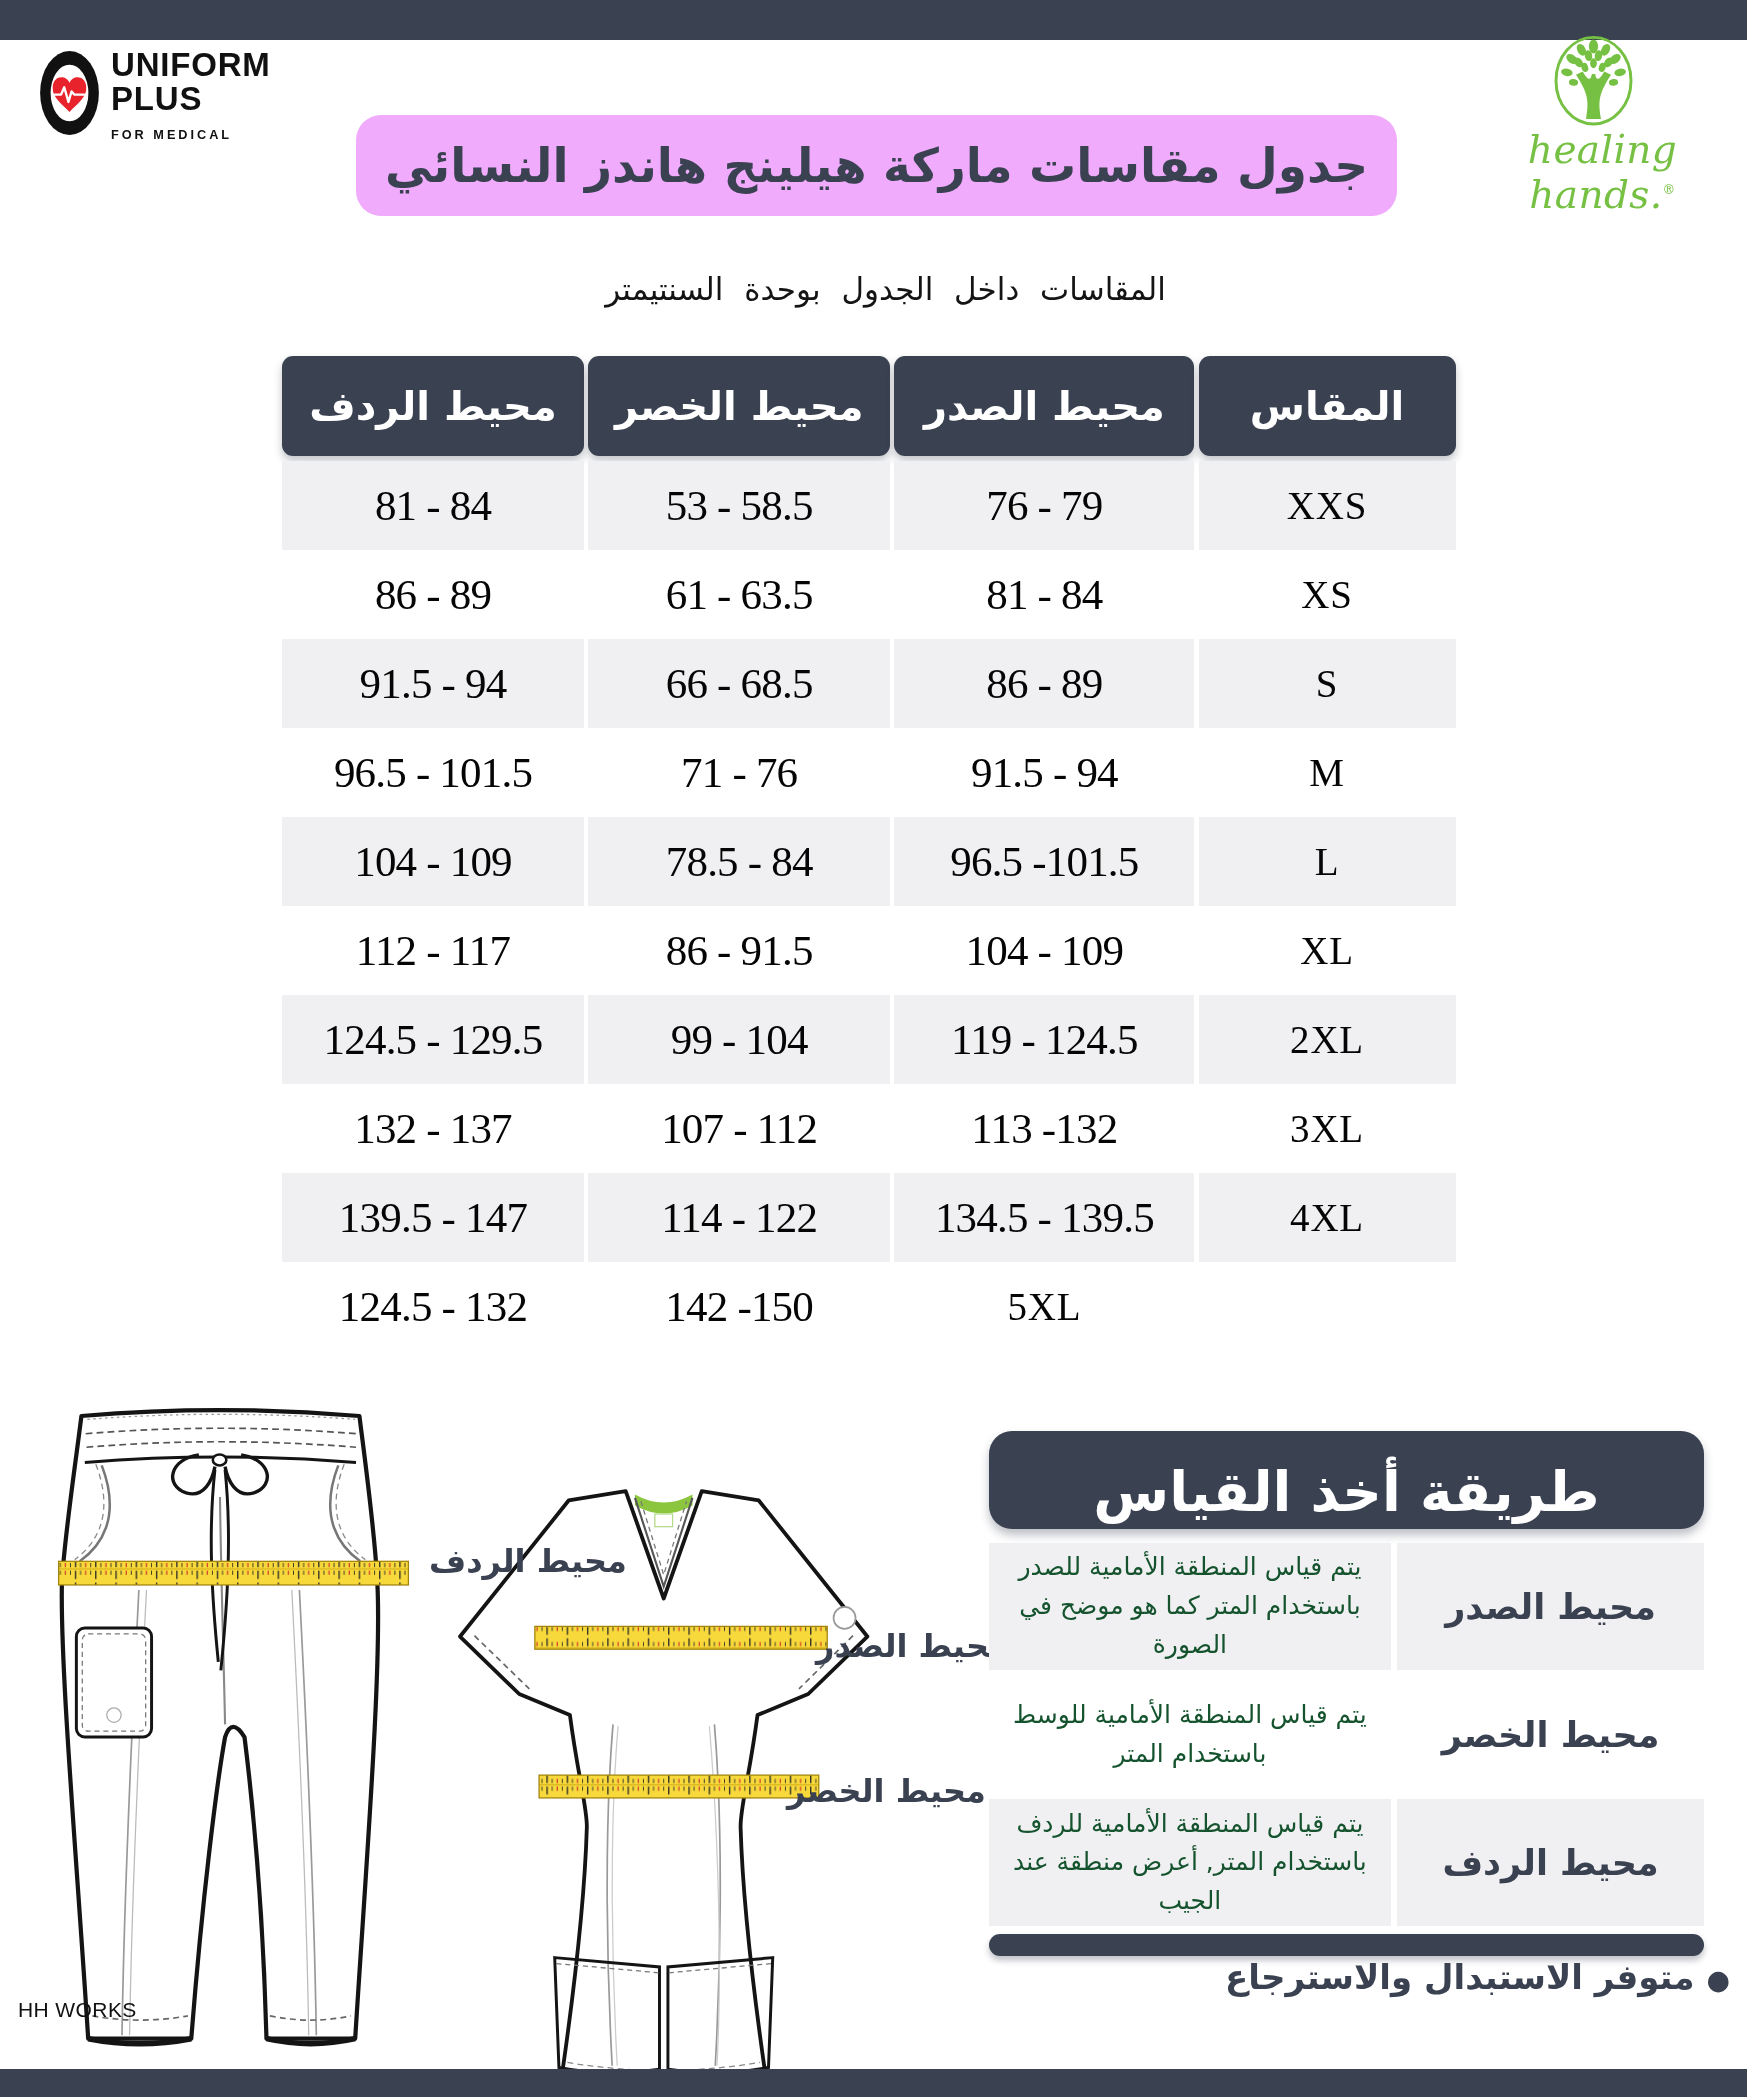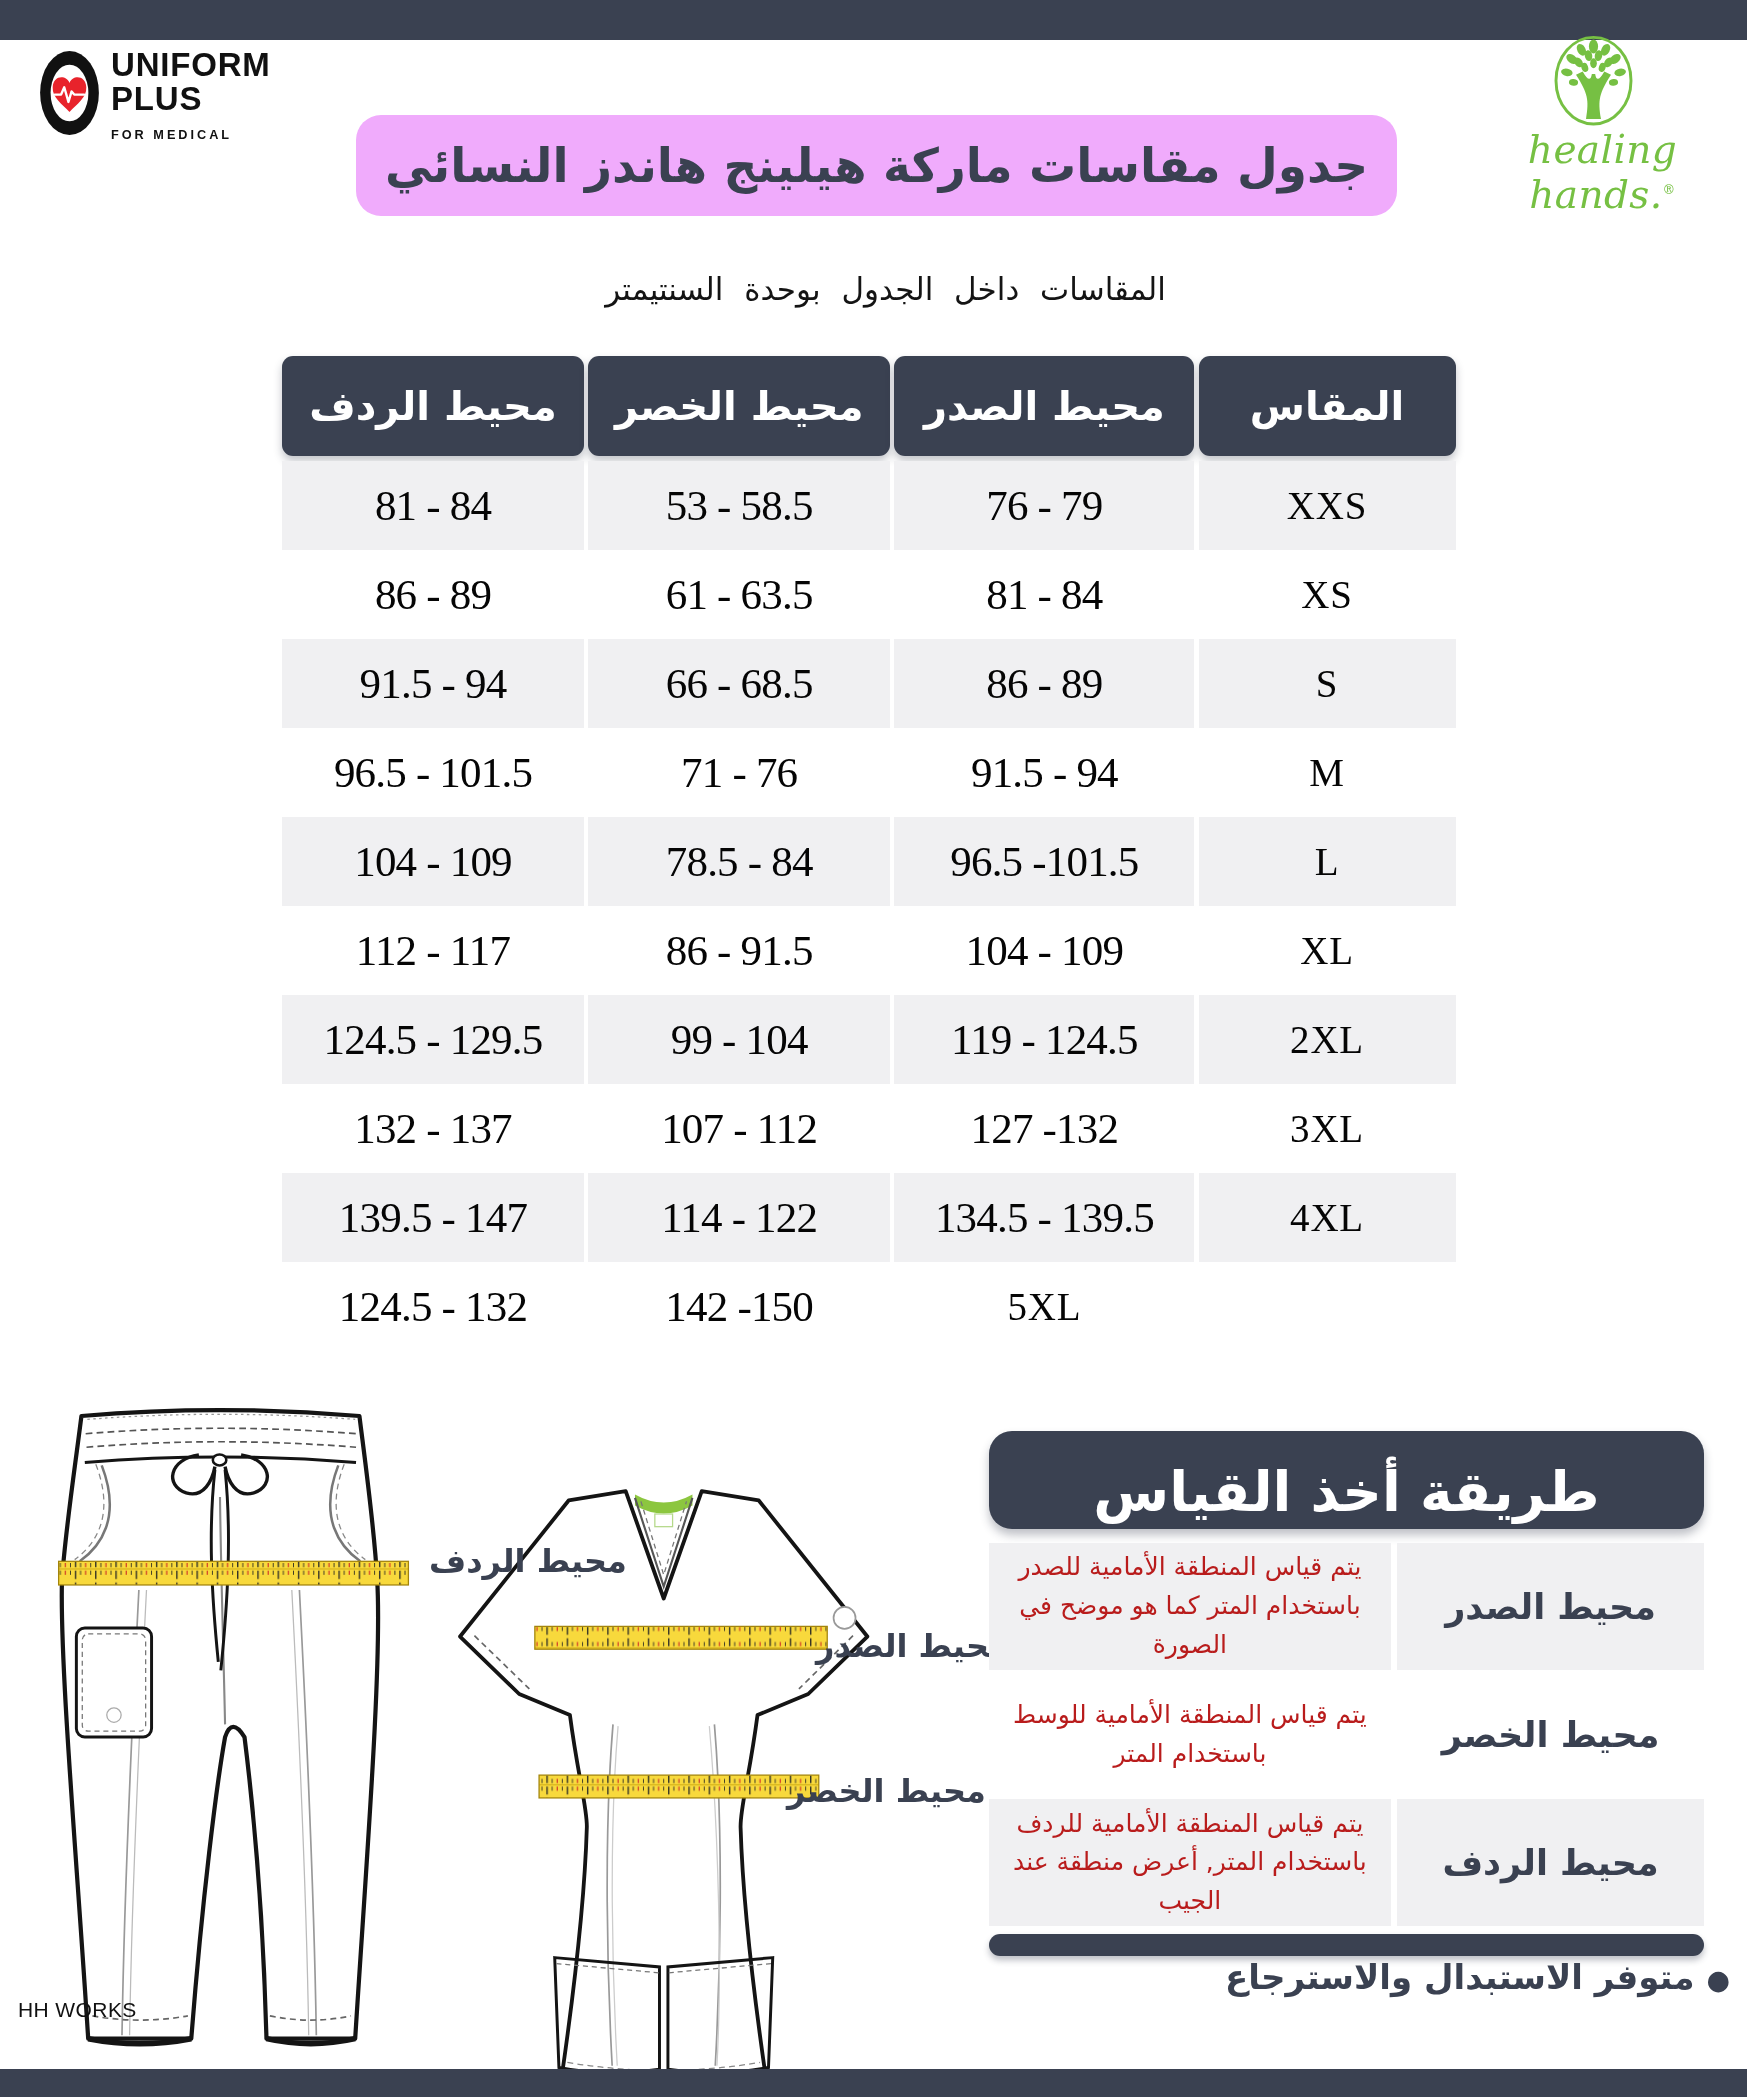--- a/index.html
+++ b/index.html
@@ -46,21 +46,21 @@
   .cell.shaded{background:#f0f0f2;}
   .cell.size-cell{font-size:39px;letter-spacing:0.8px;}
 
   
   #measure-banner{top:1431px;left:989px;width:715px;height:98px;background:#3a4151;border-radius:23px;
                   display:flex;align-items:center;justify-content:center;box-shadow:0 6px 9.3px rgba(40,45,65,.3);}
   #measure-banner span{color:#fff;font-size:55px;font-weight:700;margin-top:23px;}
   #measure-rows{top:1543px;left:989px;width:715px;display:flex;flex-direction:column;gap:10.6px;}
   .mrow{display:flex;gap:6.3px;}
   .mrow .mdesc{width:402px;display:flex;align-items:center;justify-content:center;text-align:center;
-               font-size:25px;line-height:1.55;color:#b91c1c;padding:7.6px 11px;box-sizing:border-box;}
+               font-size:25px;line-height:1.55;color:#14532d;padding:7.6px 11px;box-sizing:border-box;}
   .mrow .mlabel{width:307px;display:flex;align-items:center;justify-content:center;
                 font-size:35px;font-weight:600;color:#3a4151;}
   .mrow.r1{height:127px;} .mrow.r2{height:108px;} .mrow.r3{height:127px;}
   .mbox{background:#f0f0f2;}
   #measure-divider{top:1934px;left:989px;width:715px;height:22px;background:#3a4151;border-radius:11px;
                    box-shadow:0 4.2px 6px rgba(40,45,65,.3);}
   #return-note{top:1957px;left:989px;width:741px;text-align:right;direction:rtl;color:#3a4151;
                font-size:34px;font-weight:600;}
   #return-note .dot{font-size:27px;vertical-align:middle;padding-left:12px;}
 
@@ -159,21 +159,21 @@
       <div class="cell">112 - 117</div>
       <div class="cell">86 - 91.5</div>
       <div class="cell">104 - 109</div>
       <div class="cell size-cell">XL</div>
       <div class="cell shaded">124.5 - 129.5</div>
       <div class="cell shaded">99 - 104</div>
       <div class="cell shaded">119 - 124.5</div>
       <div class="cell shaded size-cell">2XL</div>
       <div class="cell">132 - 137</div>
       <div class="cell">107 - 112</div>
-      <div class="cell">127 -132</div>
+      <div class="cell">113 -132</div>
       <div class="cell size-cell">3XL</div>
       <div class="cell shaded">139.5 - 147</div>
       <div class="cell shaded">114 - 122</div>
       <div class="cell shaded">134.5 - 139.5</div>
       <div class="cell shaded size-cell">4XL</div>
       <div class="cell">124.5 - 132</div>
       <div class="cell">142 -150</div>
       <div class="cell size-cell">5XL</div>
     </div>
 

